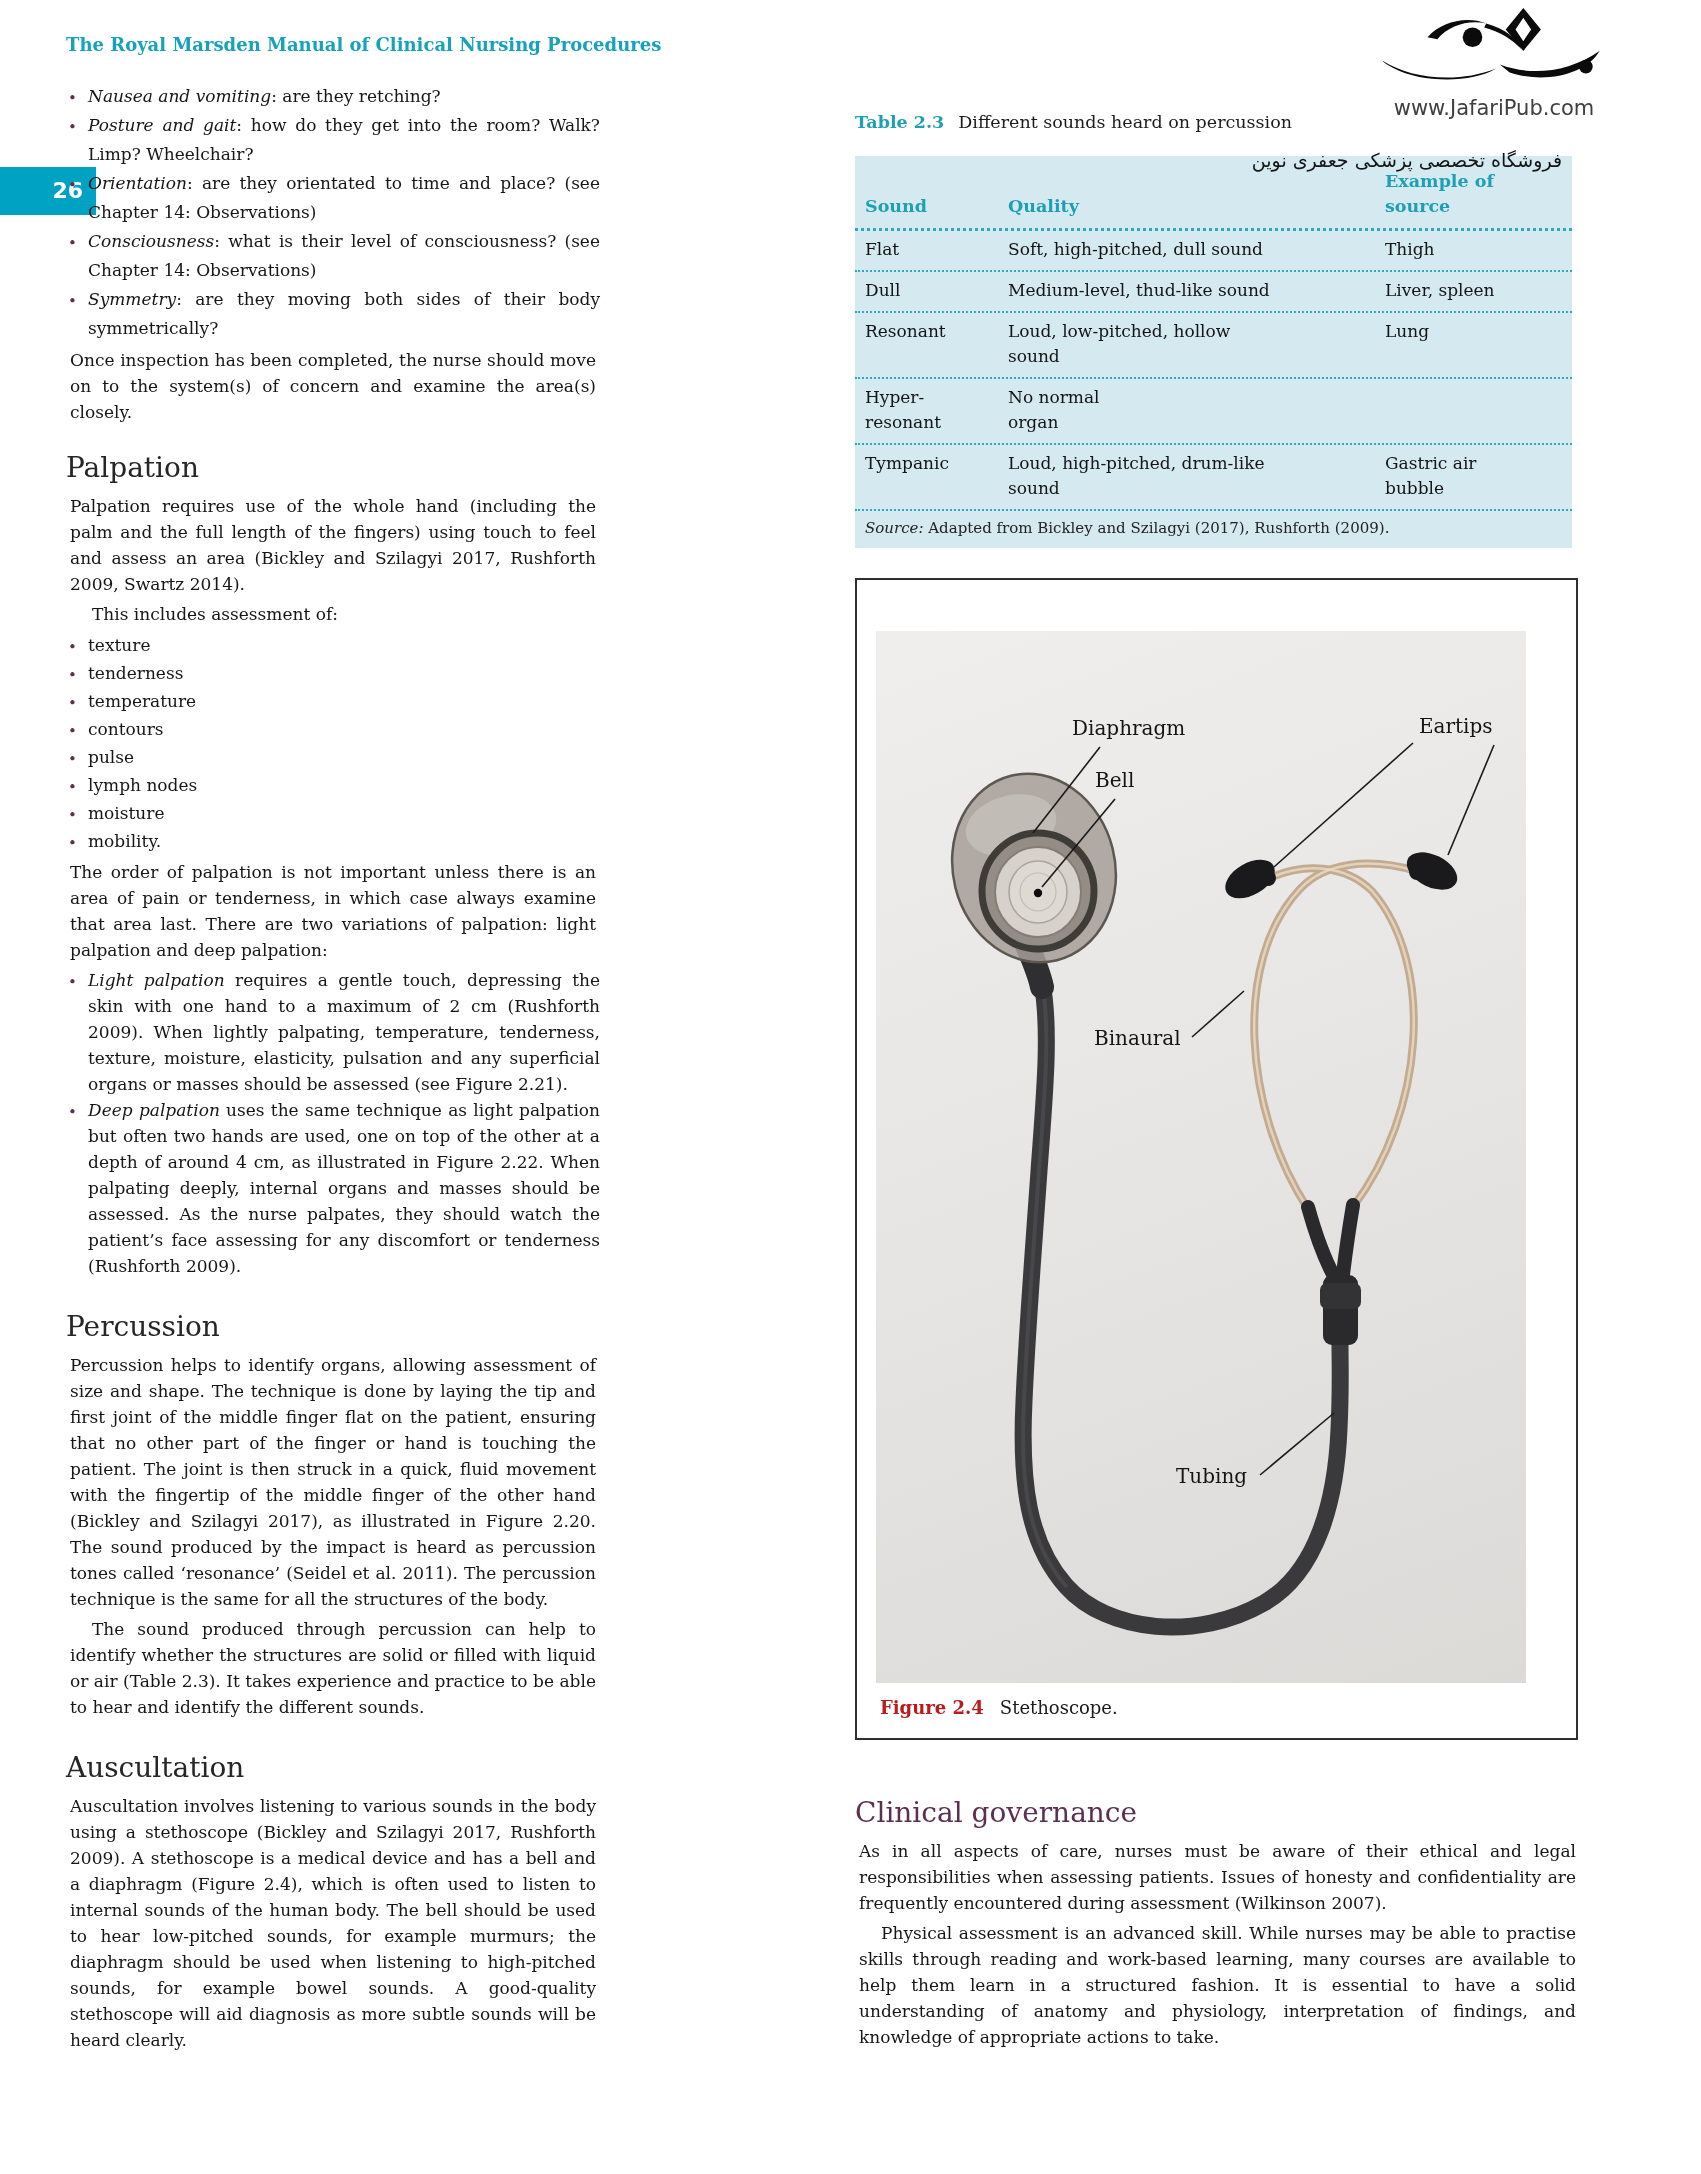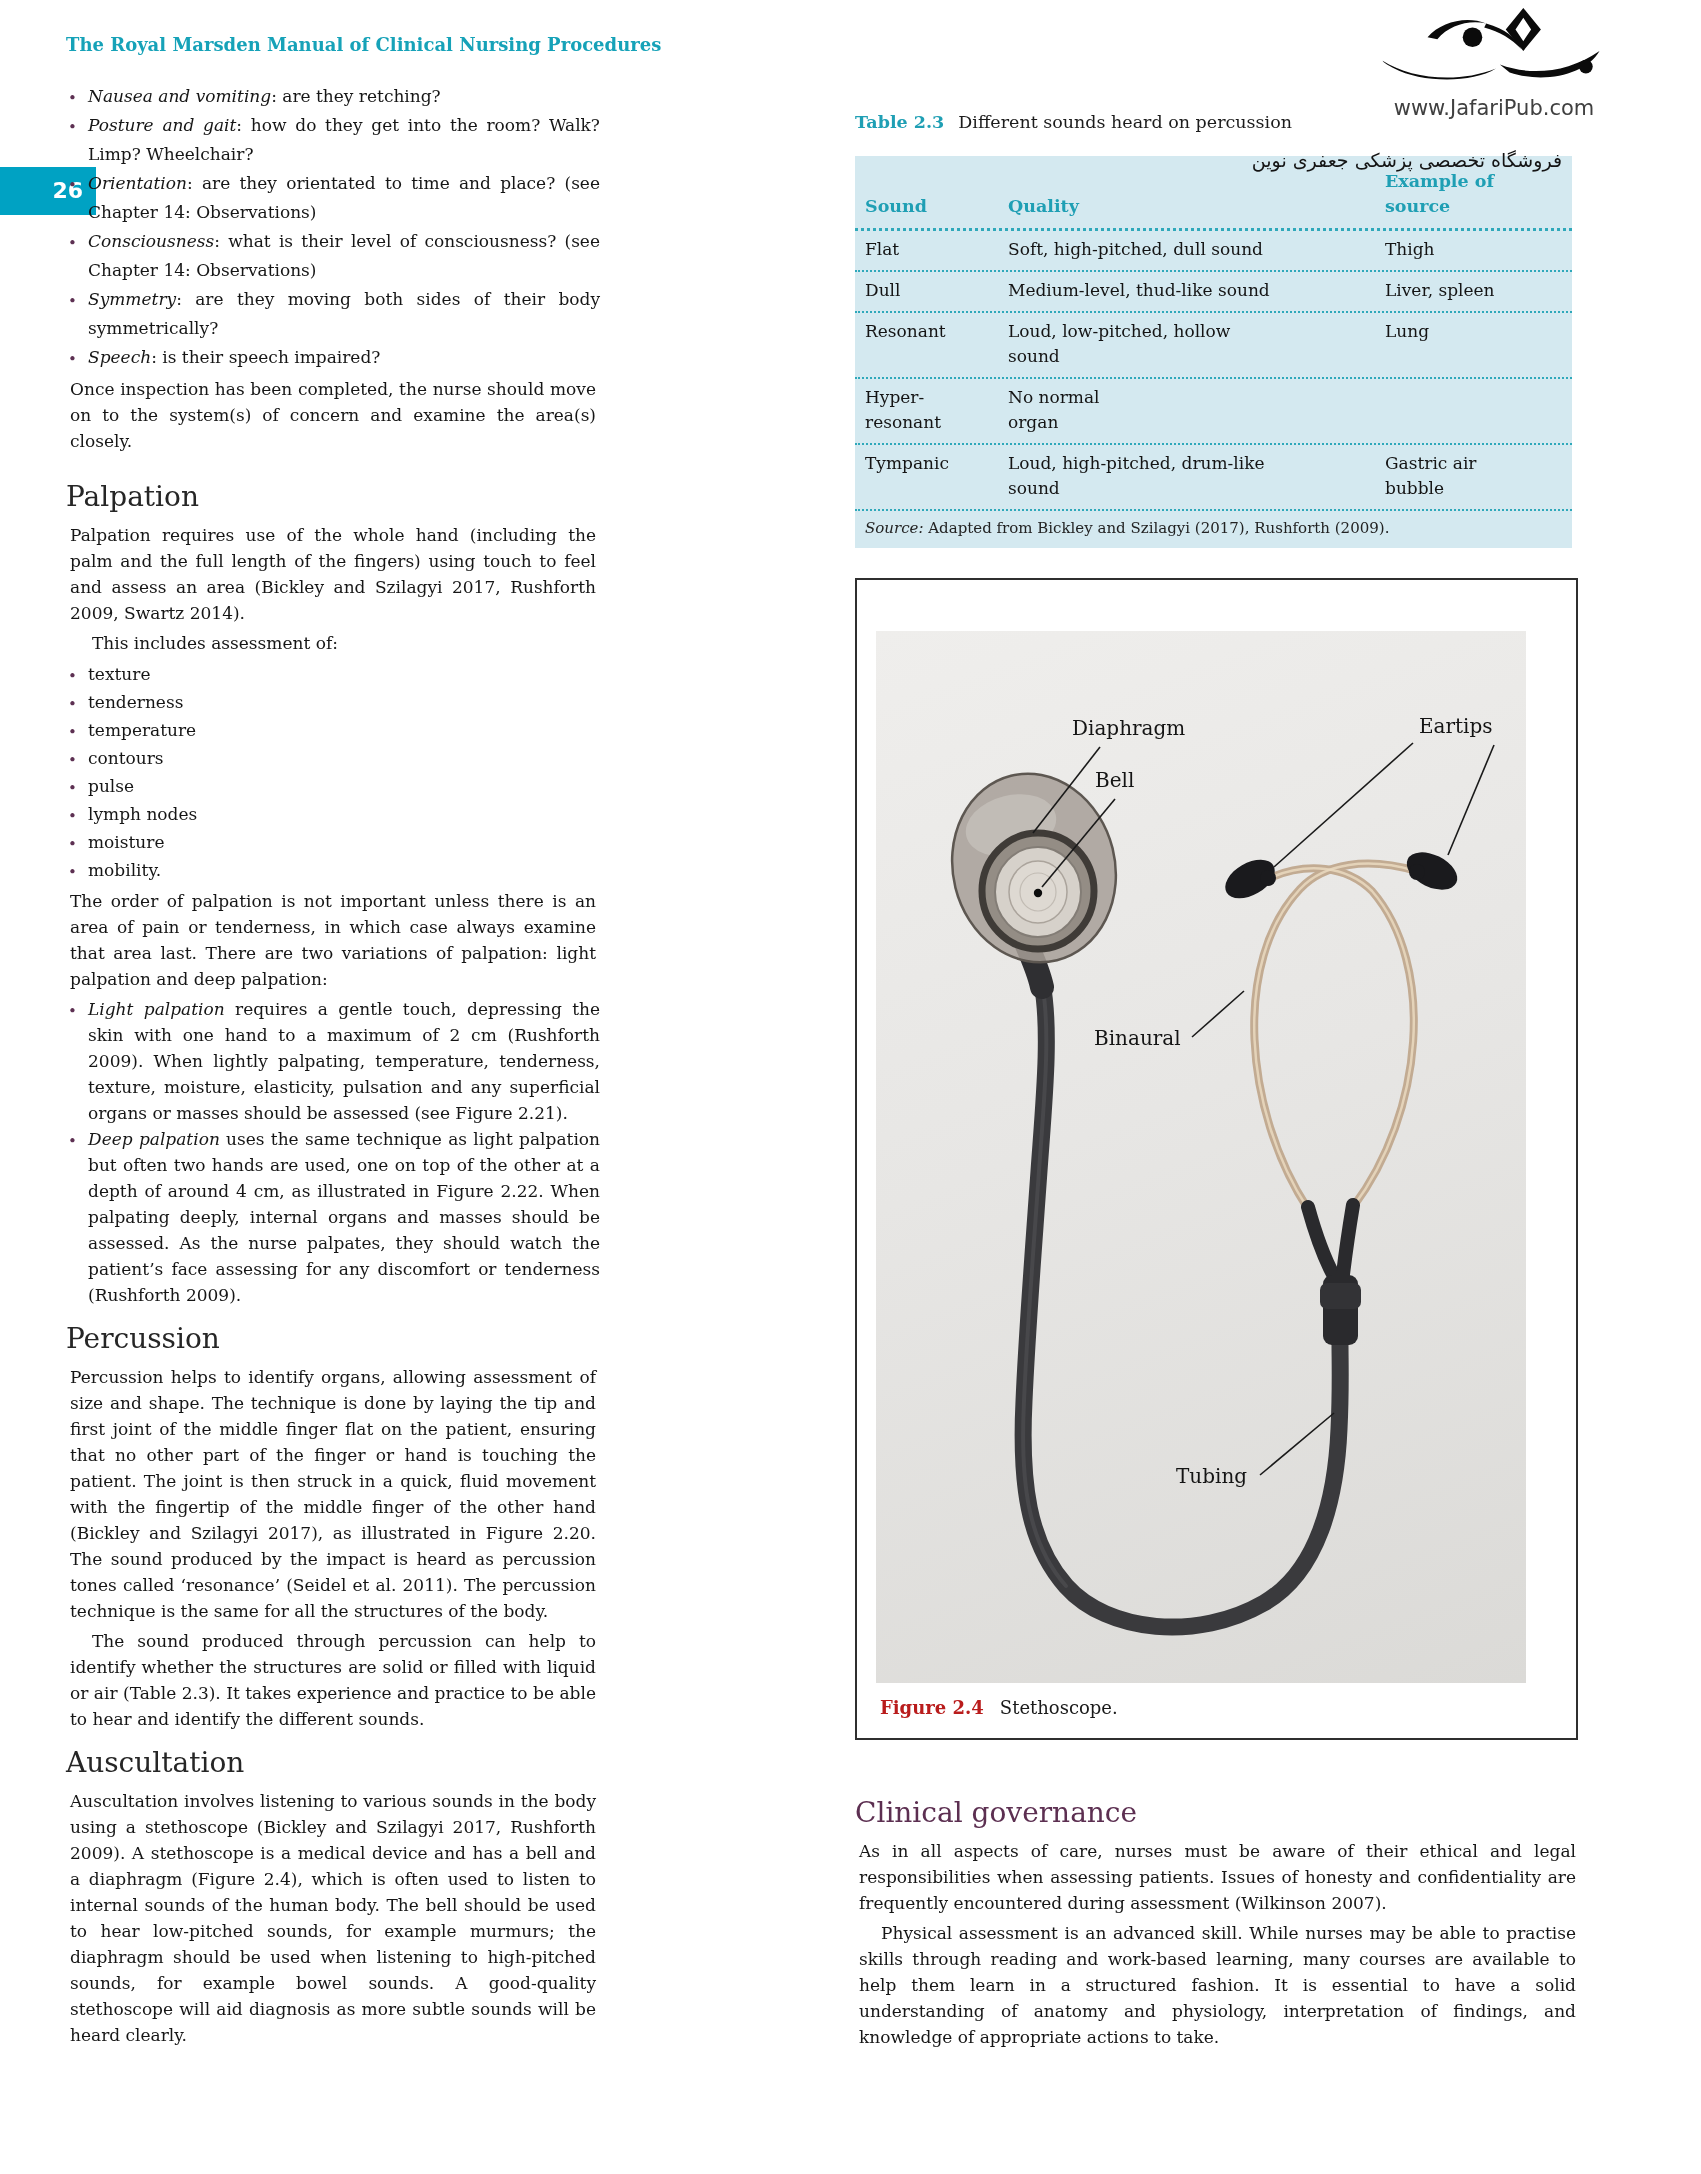--- a/index.html
+++ b/index.html
@@ -25,21 +25,21 @@
   ul.blist{list-style:none;margin:0;padding:0 0 0 22px;}
   ul.blist li{position:relative;font-size:17px;text-align:justify;}
   ul.blist li::before{content:"\2022";position:absolute;left:-20px;top:2px;color:#5d3052;font-size:15px;}
   ul.lh29 li{line-height:29px;}
   ul.lh28 li{line-height:28px;}
   ul.lh26 li{line-height:26px;}
   .mt-para{margin-top:34px;}
   .mt-items{margin-top:36px;}
   .mt-order{margin-top:26px;}
   .mt-var{margin-top:34px;}
-  h2.tight{margin-top:14px;}
+  h2.tight{margin-top:31px;}
 
   
   .tcaption{margin:0;font-size:17.5px;color:#1c1c1c;}
   .tcaption .tlabel{color:#1f9fb4;font-weight:bold;margin-right:14px;}
   .ptable{margin-top:24px;width:717px;background:#d4e9f0;}
   .trow{display:grid;grid-template-columns:143px 377px 197px;}
   .cell{padding:6px 8px 8px 10px;font-size:17px;line-height:25px;white-space:pre-line;color:#141414;}
   .thead{align-items:end;border-bottom:3px dotted #2ea8ba;}
   .thead .cell{padding-top:13px;padding-bottom:9px;font-weight:bold;color:#1f9fb4;font-size:17.5px;line-height:25px;}
   .rline{border-bottom:2px dotted #2ea8ba;}
@@ -69,21 +69,20 @@
     <span>26</span>
   </div>
 
   <div class="col-left">
     <ul class="blist lh29">
       <li><i>Nausea and vomiting</i>: are they retching?</li>
       <li><i>Posture and gait</i>: how do they get into the room? Walk? Limp? Wheelchair?</li>
       <li><i>Orientation</i>: are they orientated to time and place? (see Chapter 14: Observations)</li>
       <li><i>Consciousness</i>: what is their level of consciousness? (see Chapter 14: Observations)</li>
       <li><i>Symmetry</i>: are they moving both sides of their body symmetrically?</li>
-      <li><i>Speech</i>: is their speech impaired?</li>
     </ul>
 
     <p class="para mt-para">Once inspection has been completed, the nurse should move on to the system(s) of concern and examine the area(s) closely.</p>
 
     <h2 class="section">Palpation</h2>
     <p class="para">Palpation requires use of the whole hand (including the palm and the full length of the fingers) using touch to feel and assess an area (Bickley and Szilagyi 2017, Rushforth 2009, Swartz 2014).</p>
     <p class="para ind">This includes assessment of:</p>
 
     <ul class="blist lh28 mt-items">
       <li>texture</li>

